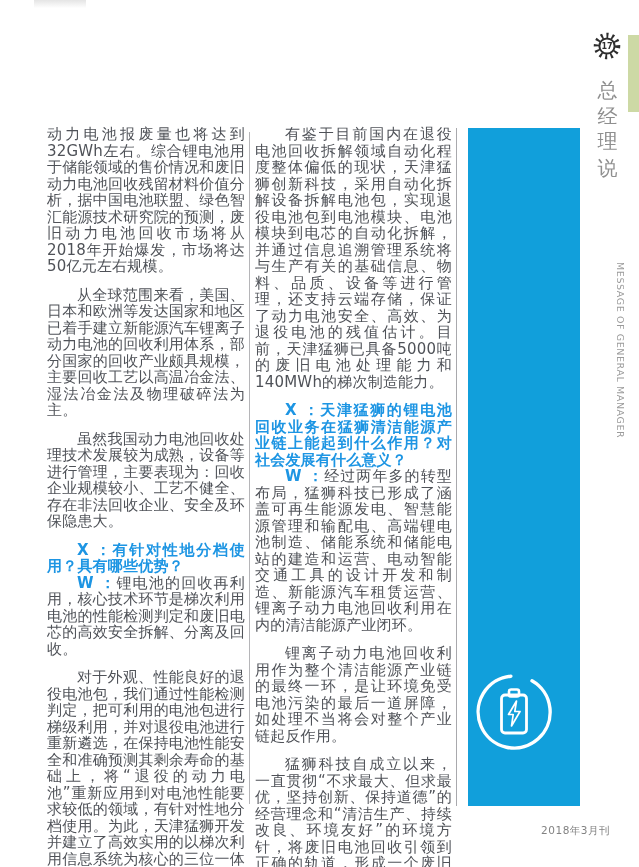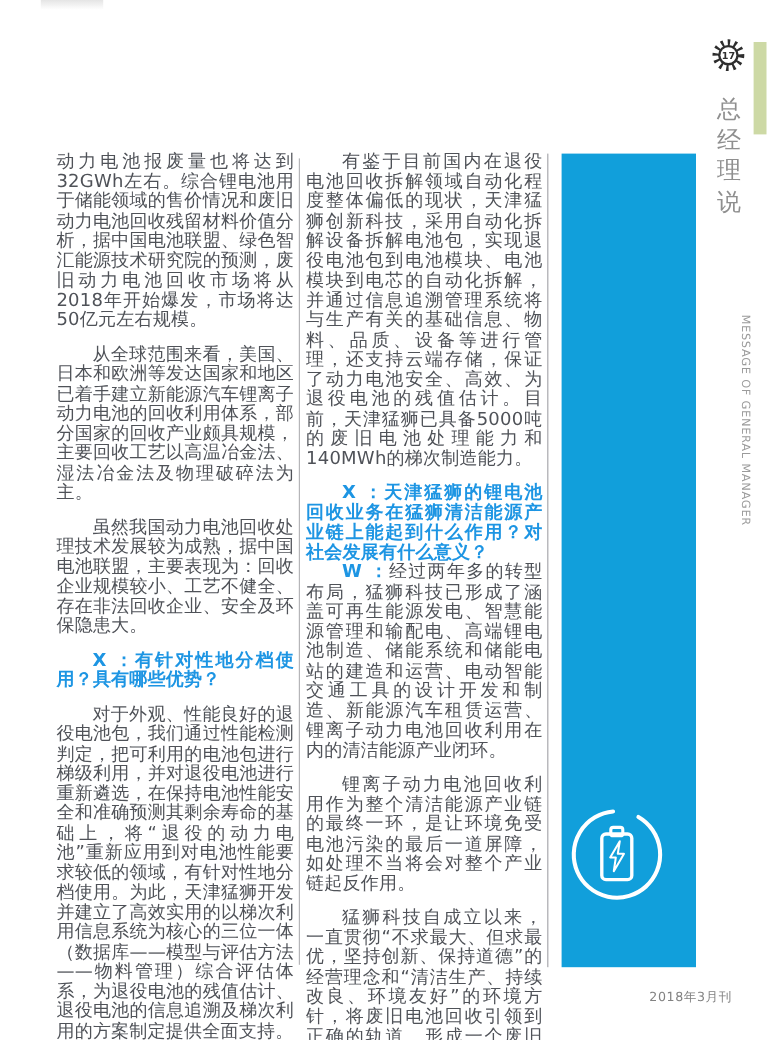--- a/index.html
+++ b/index.html
@@ -51,22 +51,23 @@
 </head>
 <body>
 
 <div id="page">
 
   <div class="smudge"></div>
 
   <div class="col col-left">
     <p class="para flow-in">动力电池报废量也将达到32GWh左右。综合锂电池用于储能领域的售价情况和废旧动力电池回收残留材料价值分析，据中国电池联盟、绿色智汇能源技术研究院的预测，废旧动力电池回收市场将从2018年开始爆发，市场将达50亿元左右规模。</p>
     <p class="para indent">从全球范围来看，美国、日本和欧洲等发达国家和地区已着手建立新能源汽车锂离子动力电池的回收利用体系，部分国家的回收产业颇具规模，主要回收工艺以高温冶金法、湿法冶金法及物理破碎法为主。</p>
-    <p class="para indent">虽然我国动力电池回收处理技术发展较为成熟，据中国电池联盟，主要表现为：回收企业规模较小、工艺不健全、存在非法回收企业、安全及环保隐患大。</p>
+    <p class="para indent">虽然我国动力电池回收处理技术发展较为成熟，设备等进行管理，主要表现为：回收企业规模较小、工艺不健全、存在非法回收企业、安全及环保隐患大。</p>
     <p class="para question">X ：有针对性地分档使用？具有哪些优势？</p>
+    <p class="para answer"><span class="w-prefix">W ：</span><span>锂电池的回收再利用，核心技术环节是梯次利用电池的性能检测判定和废旧电芯的高效安全拆解、分离及回收。</span></p>
     <p class="para indent">对于外观、性能良好的退役电池包，我们通过性能检测判定，把可利用的电池包进行梯级利用，并对退役电池进行重新遴选，在保持电池性能安全和准确预测其剩余寿命的基础上，将“退役的动力电池”重新应用到对电池性能要求较低的领域，有针对性地分档使用。为此，天津猛狮开发并建立了高效实用的以梯次利用信息系统为核心的三位一体（数据库——模型与评估方法——物料管理）综合评估体系，为退役电池的残值估计、退役电池的信息追溯及梯次利用的方案制定提供全面支持。</p>
   </div>
 
   <div class="vdivider divider-cols"></div>
 
   <div class="col col-right">
     <p class="para indent">有鉴于目前国内在退役电池回收拆解领域自动化程度整体偏低的现状，天津猛狮创新科技，采用自动化拆解设备拆解电池包，实现退役电池包到电池模块、电池模块到电芯的自动化拆解，并通过信息追溯管理系统将与生产有关的基础信息、物料、品质、设备等进行管理，还支持云端存储，保证了动力电池安全、高效、为退役电池的残值估计。目前，天津猛狮已具备5000吨的废旧电池处理能力和140MWh的梯次制造能力。</p>
     <p class="para question">X ：天津猛狮的锂电池回收业务在猛狮清洁能源产业链上能起到什么作用？对社会发展有什么意义？</p>
     <p class="para answer"><span class="w-prefix">W ：</span><span>经过两年多的转型布局，猛狮科技已形成了涵盖可再生能源发电、智慧能源管理和输配电、高端锂电池制造、储能系统和储能电站的建造和运营、电动智能交通工具的设计开发和制造、新能源汽车租赁运营、锂离子动力电池回收利用在内的清洁能源产业闭环。</span></p>
     <p class="para indent">锂离子动力电池回收利用作为整个清洁能源产业链的最终一环，是让环境免受电池污染的最后一道屏障，如处理不当将会对整个产业链起反作用。</p>

